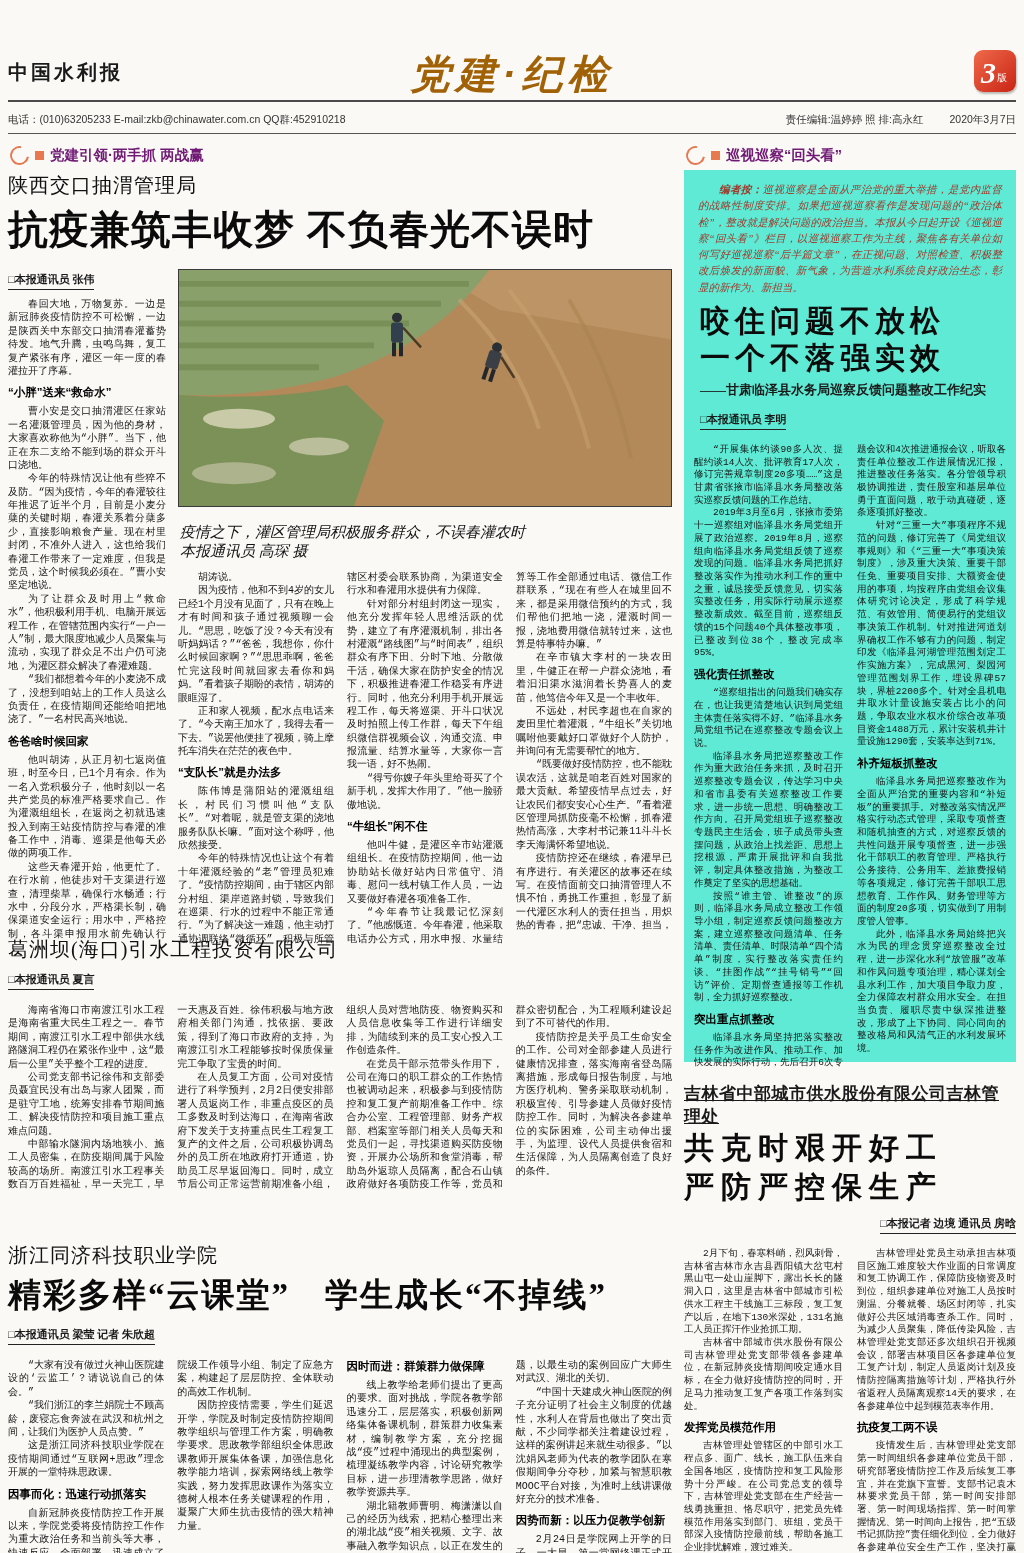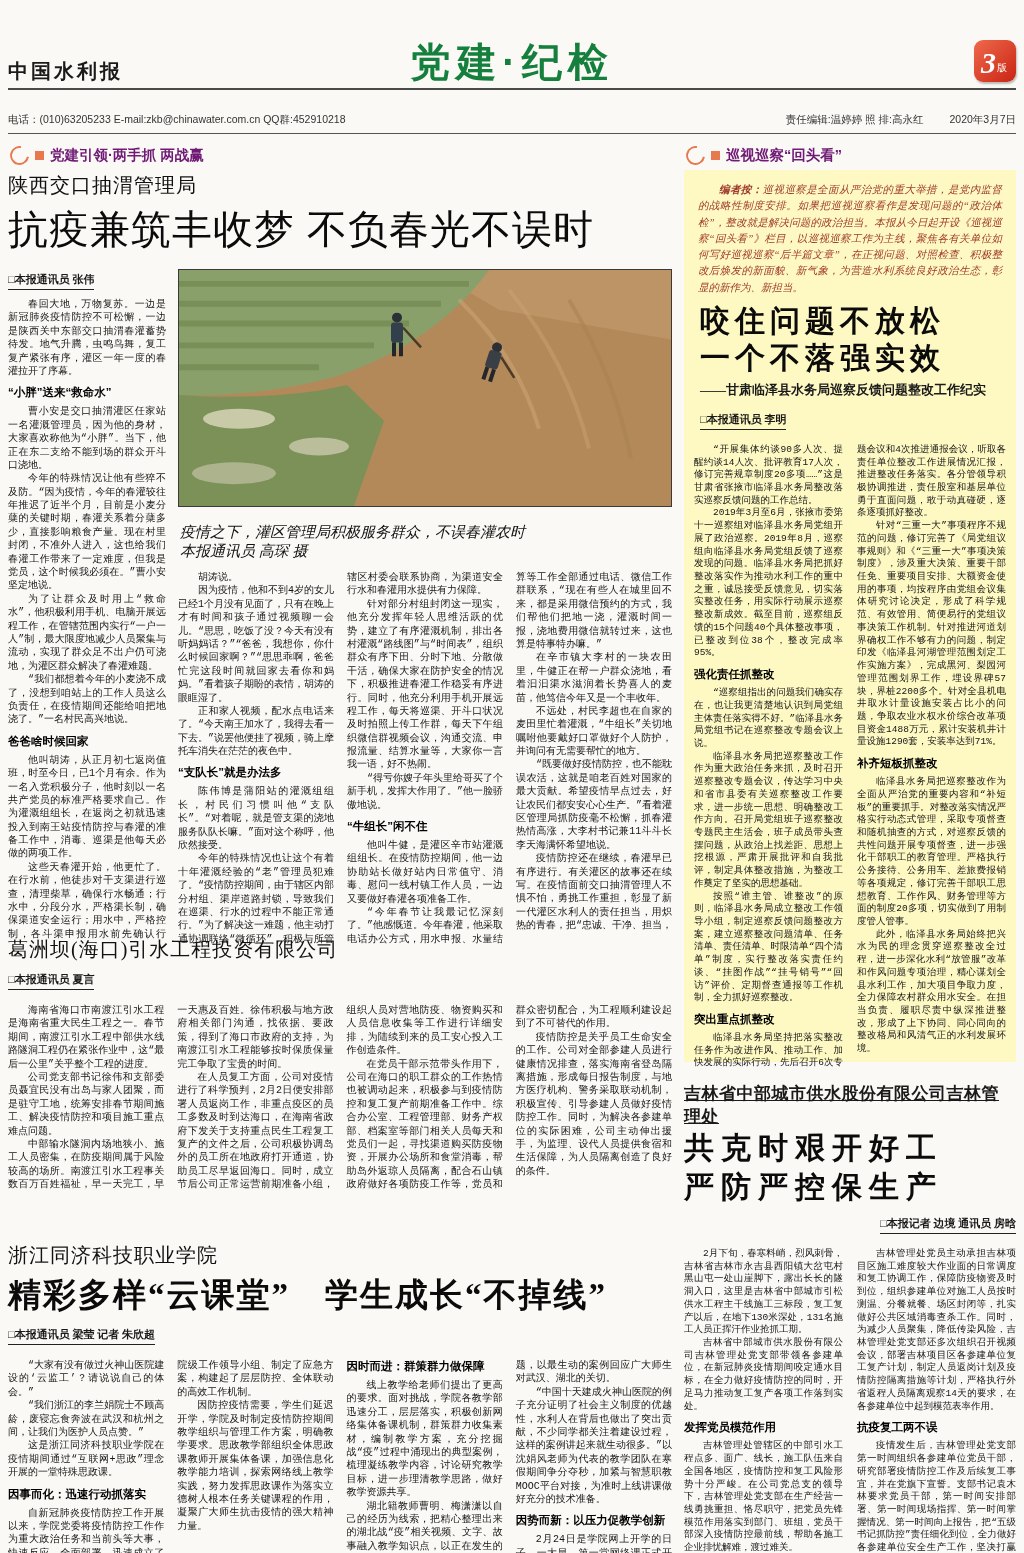--- a/index.html
+++ b/index.html
@@ -1,26 +1,26 @@
 <!DOCTYPE html>
 <html><head>
 <meta charset="utf-8">
 <style>
   html,body{margin:0;padding:0;background:#dedcd6;}
   .page{position:relative;width:1024px;height:1553px;margin:0 auto;background:#faf9f6;
         font-family:"Liberation Serif",serif;color:#1a1a1a;overflow:hidden;}
   .abs{position:absolute;}
 
   
-  .hdr1{left:8px;top:36px;width:1008px;height:52px;border-bottom:2px solid #4a4a4a;
-        display:flex;align-items:flex-end;justify-content:space-between;gap:20px;}
+  .hdr1{left:8px;top:48px;width:1008px;height:52px;border-bottom:2px solid #4a4a4a;
+        display:flex;align-items:center;justify-content:space-between;gap:20px;}
   .masthead{font-weight:bold;font-size:20px;letter-spacing:3px;padding-bottom:3px;}
   .section-title{position:absolute;left:50%;transform:translateX(-50%);bottom:-2px;
         font-family:"Liberation Sans",sans-serif;font-weight:900;font-size:40px;
-        letter-spacing:6px;color:#15803d;}
+        letter-spacing:6px;color:#a16207;font-style:italic;}
   .pagenum{width:42px;height:42px;border-radius:9px;margin-bottom:6px;
         background:linear-gradient(135deg,#ef6a4b,#c92413);color:#fff;
         display:flex;align-items:flex-end;justify-content:center;box-shadow:1px 2px 2px rgba(0,0,0,.25);}
   .pagenum .num{font-size:30px;font-weight:bold;font-style:italic;line-height:1;padding-bottom:4px;}
   .pagenum .ban{font-size:10px;padding:0 2px 7px 1px;}
   .hdr2{left:8px;top:106px;width:1008px;height:27px;border-bottom:1px solid #555;
         display:flex;align-items:center;justify-content:space-between;
         font-size:10.5px;color:#333;font-family:"Liberation Sans",sans-serif;}
   .hdr2 .r{display:flex;gap:26px;}
 
@@ -34,21 +34,21 @@
   
   .col-p{font-size:10px;line-height:1.34;text-indent:2em;margin:0;text-align:justify;color:#151515;font-family:Liberation Mono, monospace;}
   .col-h{font-family:"Liberation Sans",sans-serif;font-weight:bold;font-size:11.5px;
          margin:7px 0 5px;break-after:avoid;color:#000;}
   .kicker{font-size:20px;color:#111;letter-spacing:1px;}
   .byline{display:inline-block;border-bottom:1px solid #222;padding-bottom:2px;
           font-size:11px;font-weight:600;margin-bottom:8px;}
 
   
   #articleA{left:8px;top:172px;width:664px;}
-  #a-headline{font-family:"Liberation Sans",sans-serif;font-weight:400;font-size:40px;
+  #a-headline{font-family:"Liberation Sans",sans-serif;font-weight:700;font-size:40px;
         letter-spacing:1px;color:#0b0b0b;margin-top:3px;}
   #a-content{display:flex;gap:12px;margin-top:12px;}
   #a-left{width:158px;flex:none;}
   #a-col1{height:642px;overflow:hidden;}
   #a-right{flex:1;min-width:0;}
   #a-photo{width:100%;height:238px;border:1px solid #3a3a3a;box-sizing:border-box;display:block;}
   #a-caption{display:flex;justify-content:space-between;font-style:italic;
         font-size:15px;padding:16px 2px 0;color:#111;flex-direction:column;}
   #a-cols{column-count:3;column-gap:13px;column-fill:auto;height:388px;overflow:hidden;margin-top:10px;}
 
@@ -57,21 +57,21 @@
   .hl-mid{font-weight:bold;font-size:33px;letter-spacing:2px;color:#0b0b0b;margin-top:4px;}
   #b-cols{column-count:4;column-gap:13px;column-fill:auto;height:200px;overflow:hidden;margin-top:6px;}
 
   
   #articleC{left:8px;top:1242px;width:664px;}
   #c-cols{column-count:4;column-gap:13px;column-fill:auto;height:212px;overflow:hidden;margin-top:6px;}
 
   
   #right-badge{left:686px;top:146px;}
   #left-badge{left:10px;top:146px;}
-  #panelD{left:684px;top:170px;width:332px;height:892px;background:#fef9c3;
+  #panelD{left:684px;top:170px;width:332px;height:892px;background:#5eead4;
         box-sizing:border-box;padding:10px 10px 8px;}
   #d-note{font-style:italic;font-size:10.5px;line-height:1.55;color:#9e3a2b;
         text-align:justify;text-indent:2em;padding:2px 4px 6px;}
   #d-note .note-label{font-weight:bold;}
   .hl-d{font-weight:bold;font-size:30px;letter-spacing:5px;color:#0b0b0b;padding-left:6px;line-height:1.25;}
   #d-subtitle{font-size:13px;font-weight:bold;margin:4px 0 0 6px;}
   #d-byline-wrap{margin:10px 0 6px 6px;}
   #d-cols{column-count:2;column-gap:14px;column-fill:auto;height:632px;overflow:hidden;}
   #d-cols .col-p{font-size:9.5px;}
 

